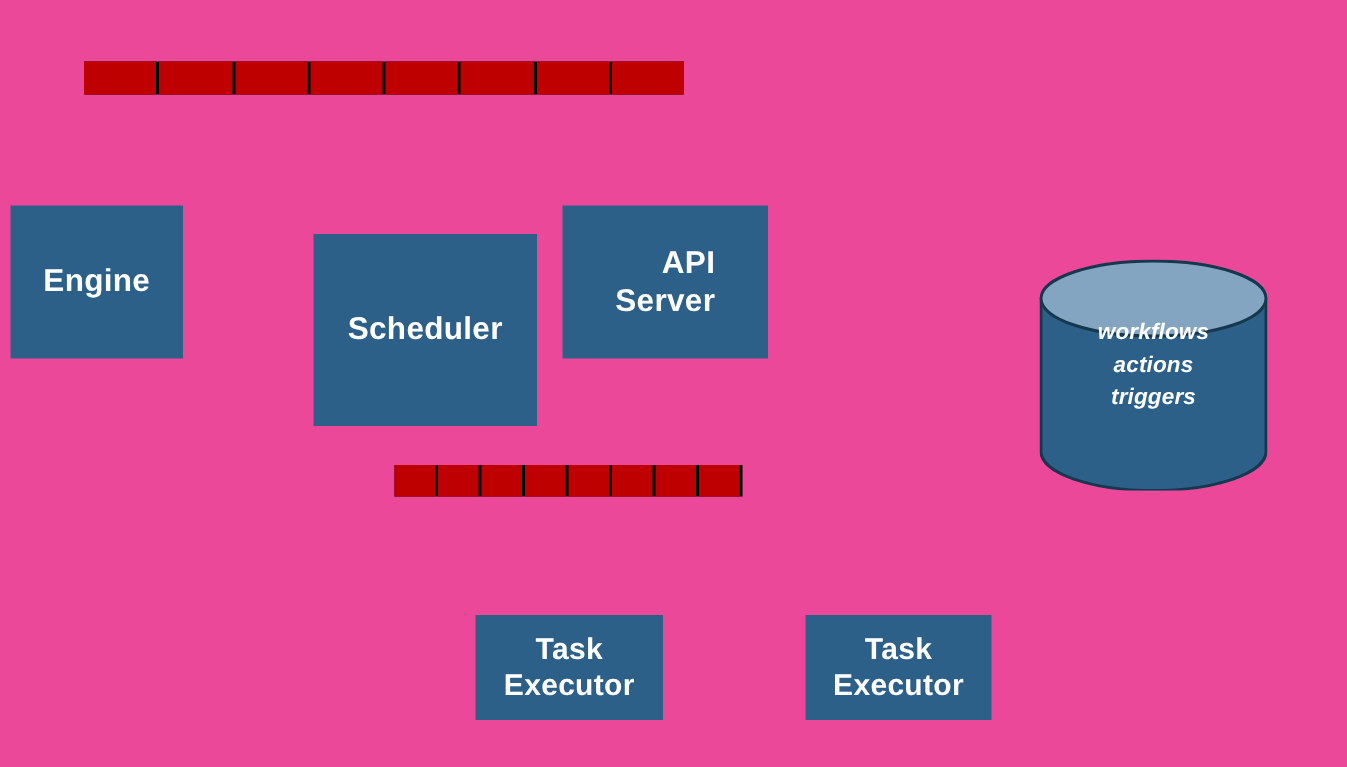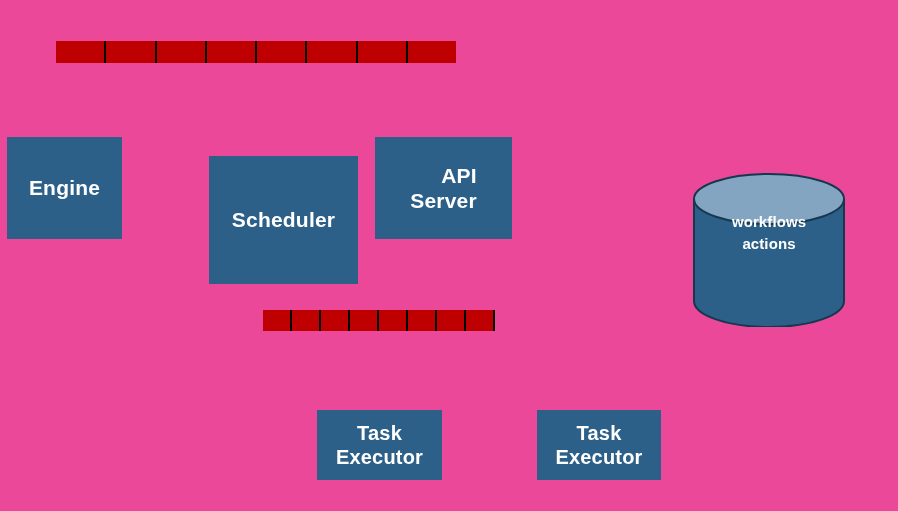--- a/index.html
+++ b/index.html
@@ -110,20 +110,21 @@
     position: absolute;
     left: 0;
     top: 38px;
     width: 152px;
     text-align: center;
     color: #FFFFFF;
     font-weight: bold;
     font-size: 15px;
     line-height: 21.5px;
     letter-spacing: 0.1px;
+    font-style: italic;
   }
   #db-labels div { white-space: nowrap; }
 </style>
 </head>
 <body>
 
 <div id="canvas">
 
   <div class="bar" id="bar-top">
       <div class="seg" style="background: rgb(191, 0, 0);"></div>
@@ -161,16 +162,17 @@
 Executor</div>
 
   <div id="db-cylinder">
     <svg viewBox="0 0 152 154" preserveAspectRatio="none">
       <path d="M1,26 L1,128 A75,26 0 0 0 151,128 L151,26 Z" fill="#2C6089" stroke="#16384F" stroke-width="2"></path>
       <ellipse cx="76" cy="26" rx="75" ry="25" fill="#84A5C1" stroke="#16384F" stroke-width="2"></ellipse>
     </svg>
     <div id="db-labels">
       <div>workflows</div>
       <div>actions</div>
+      <div>triggers</div>
     </div>
   </div>
 
 </div>
 
 </body></html>

